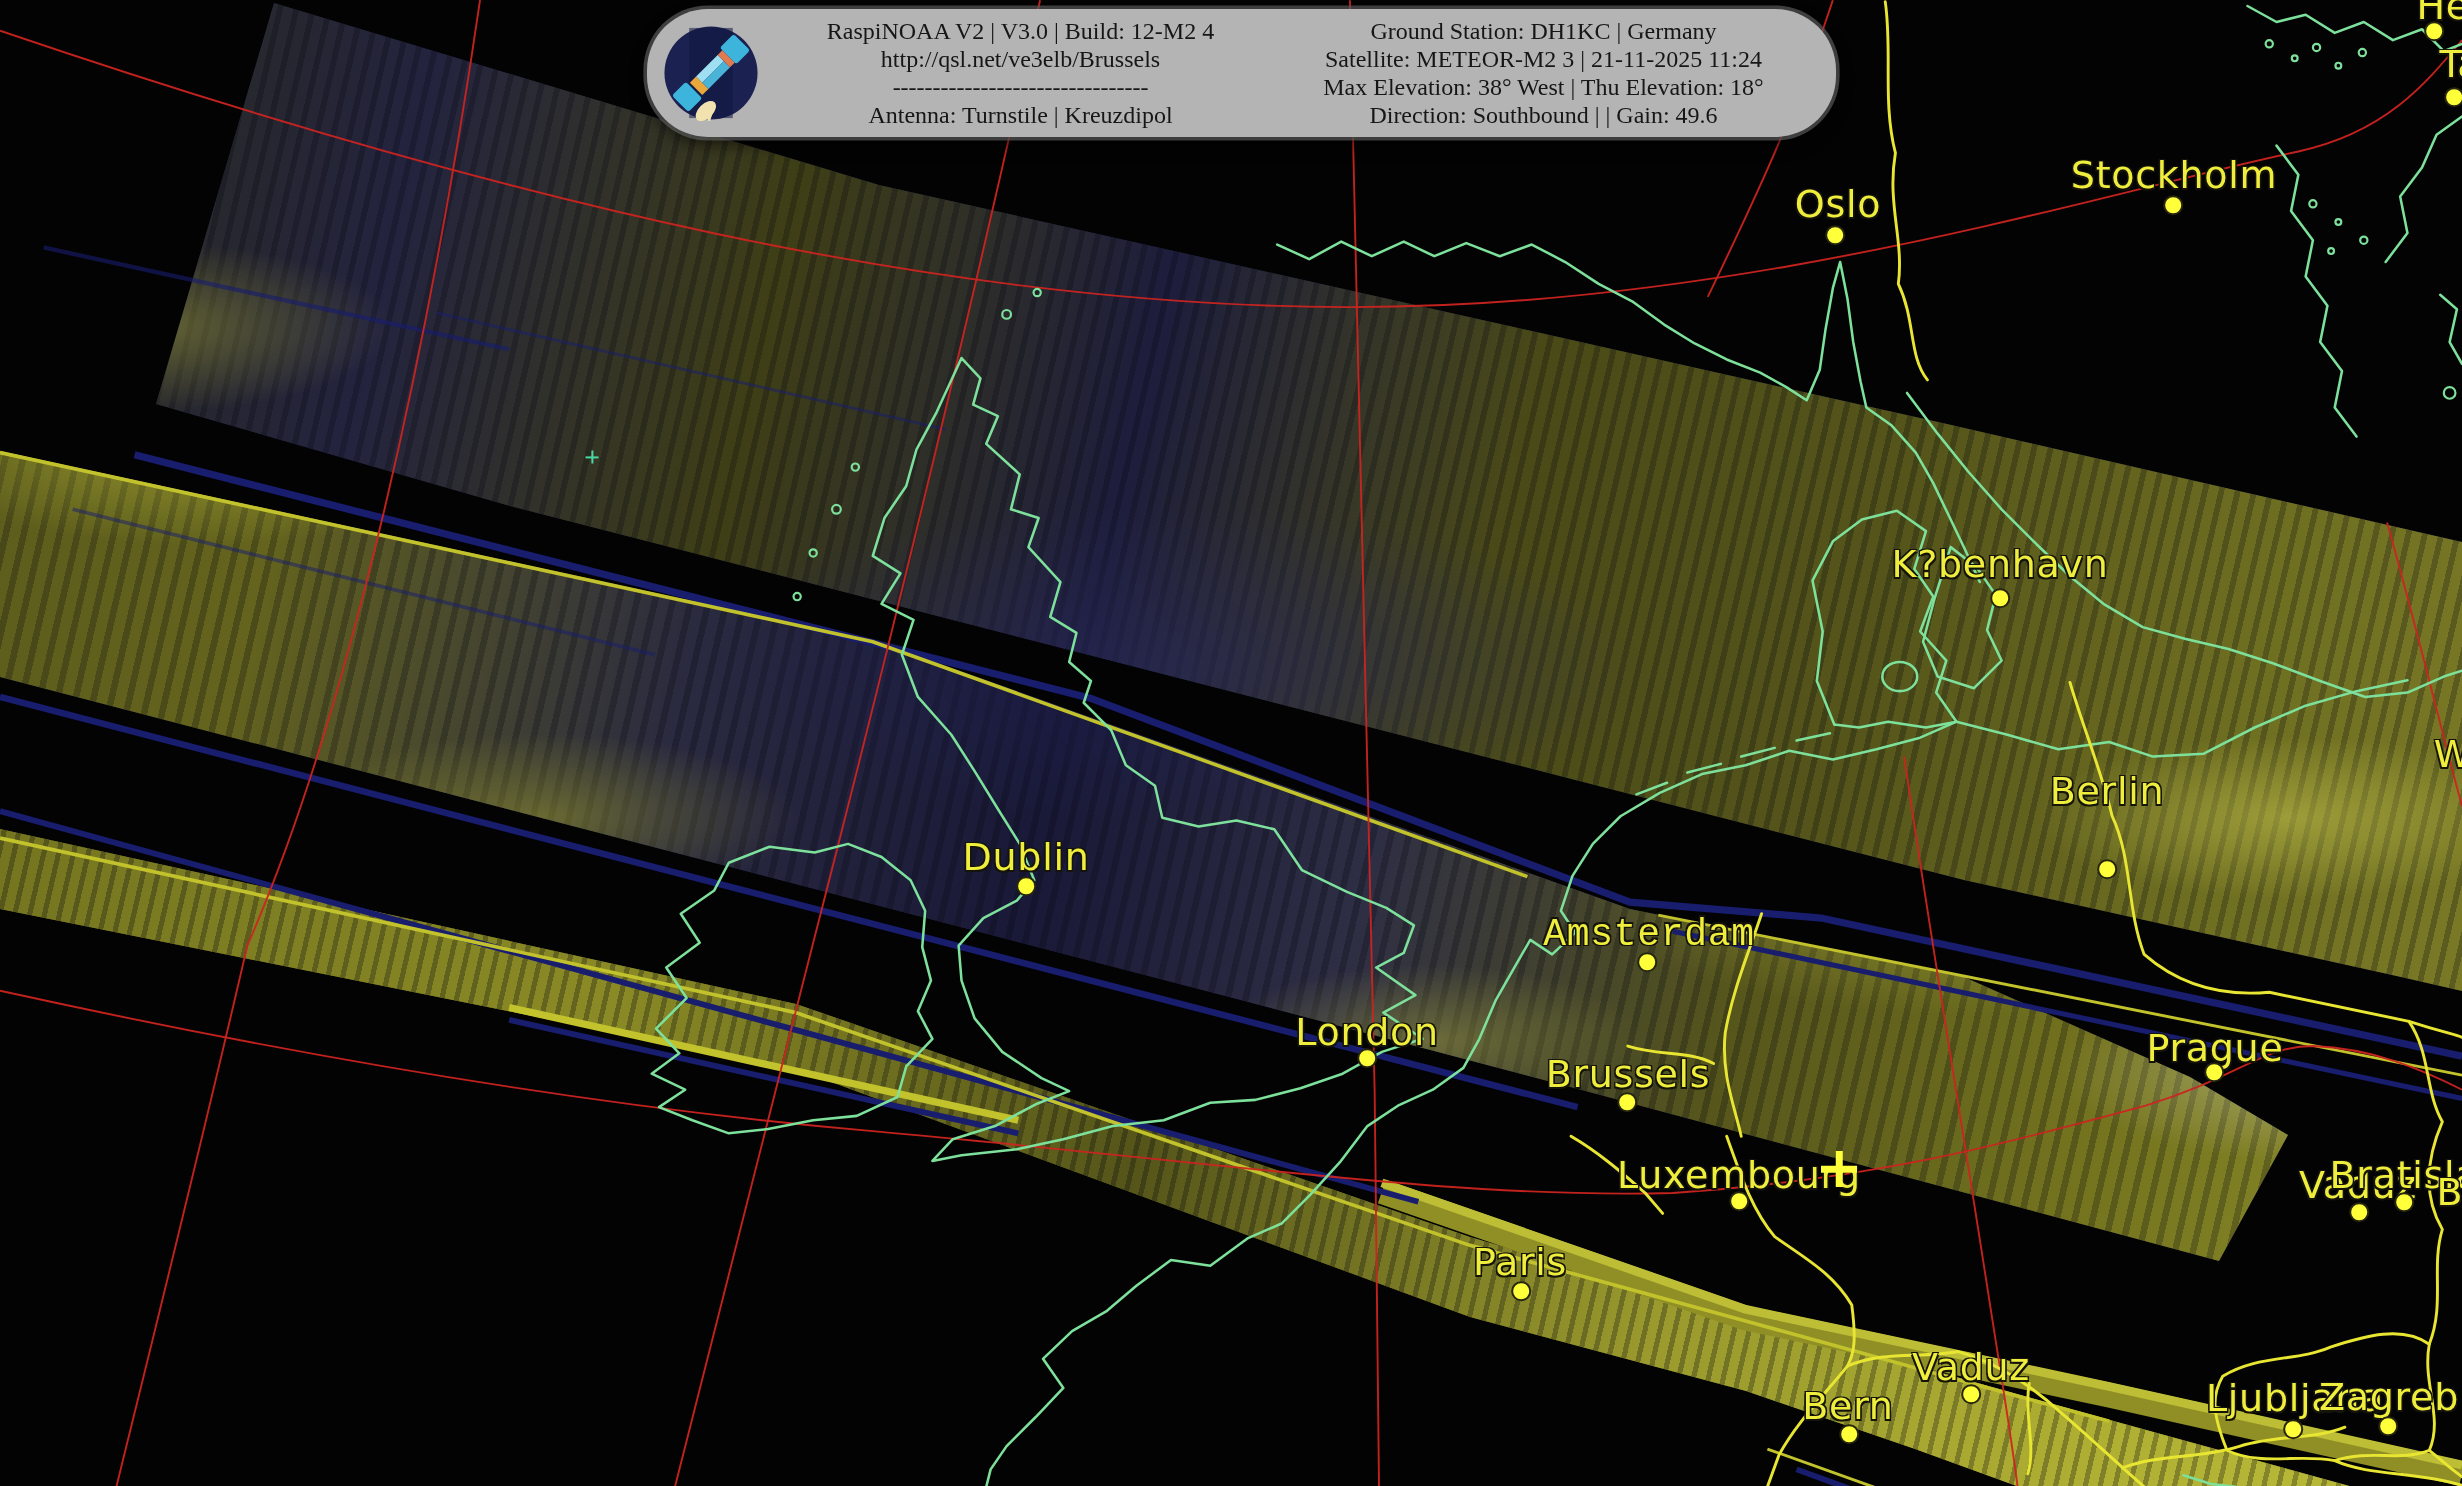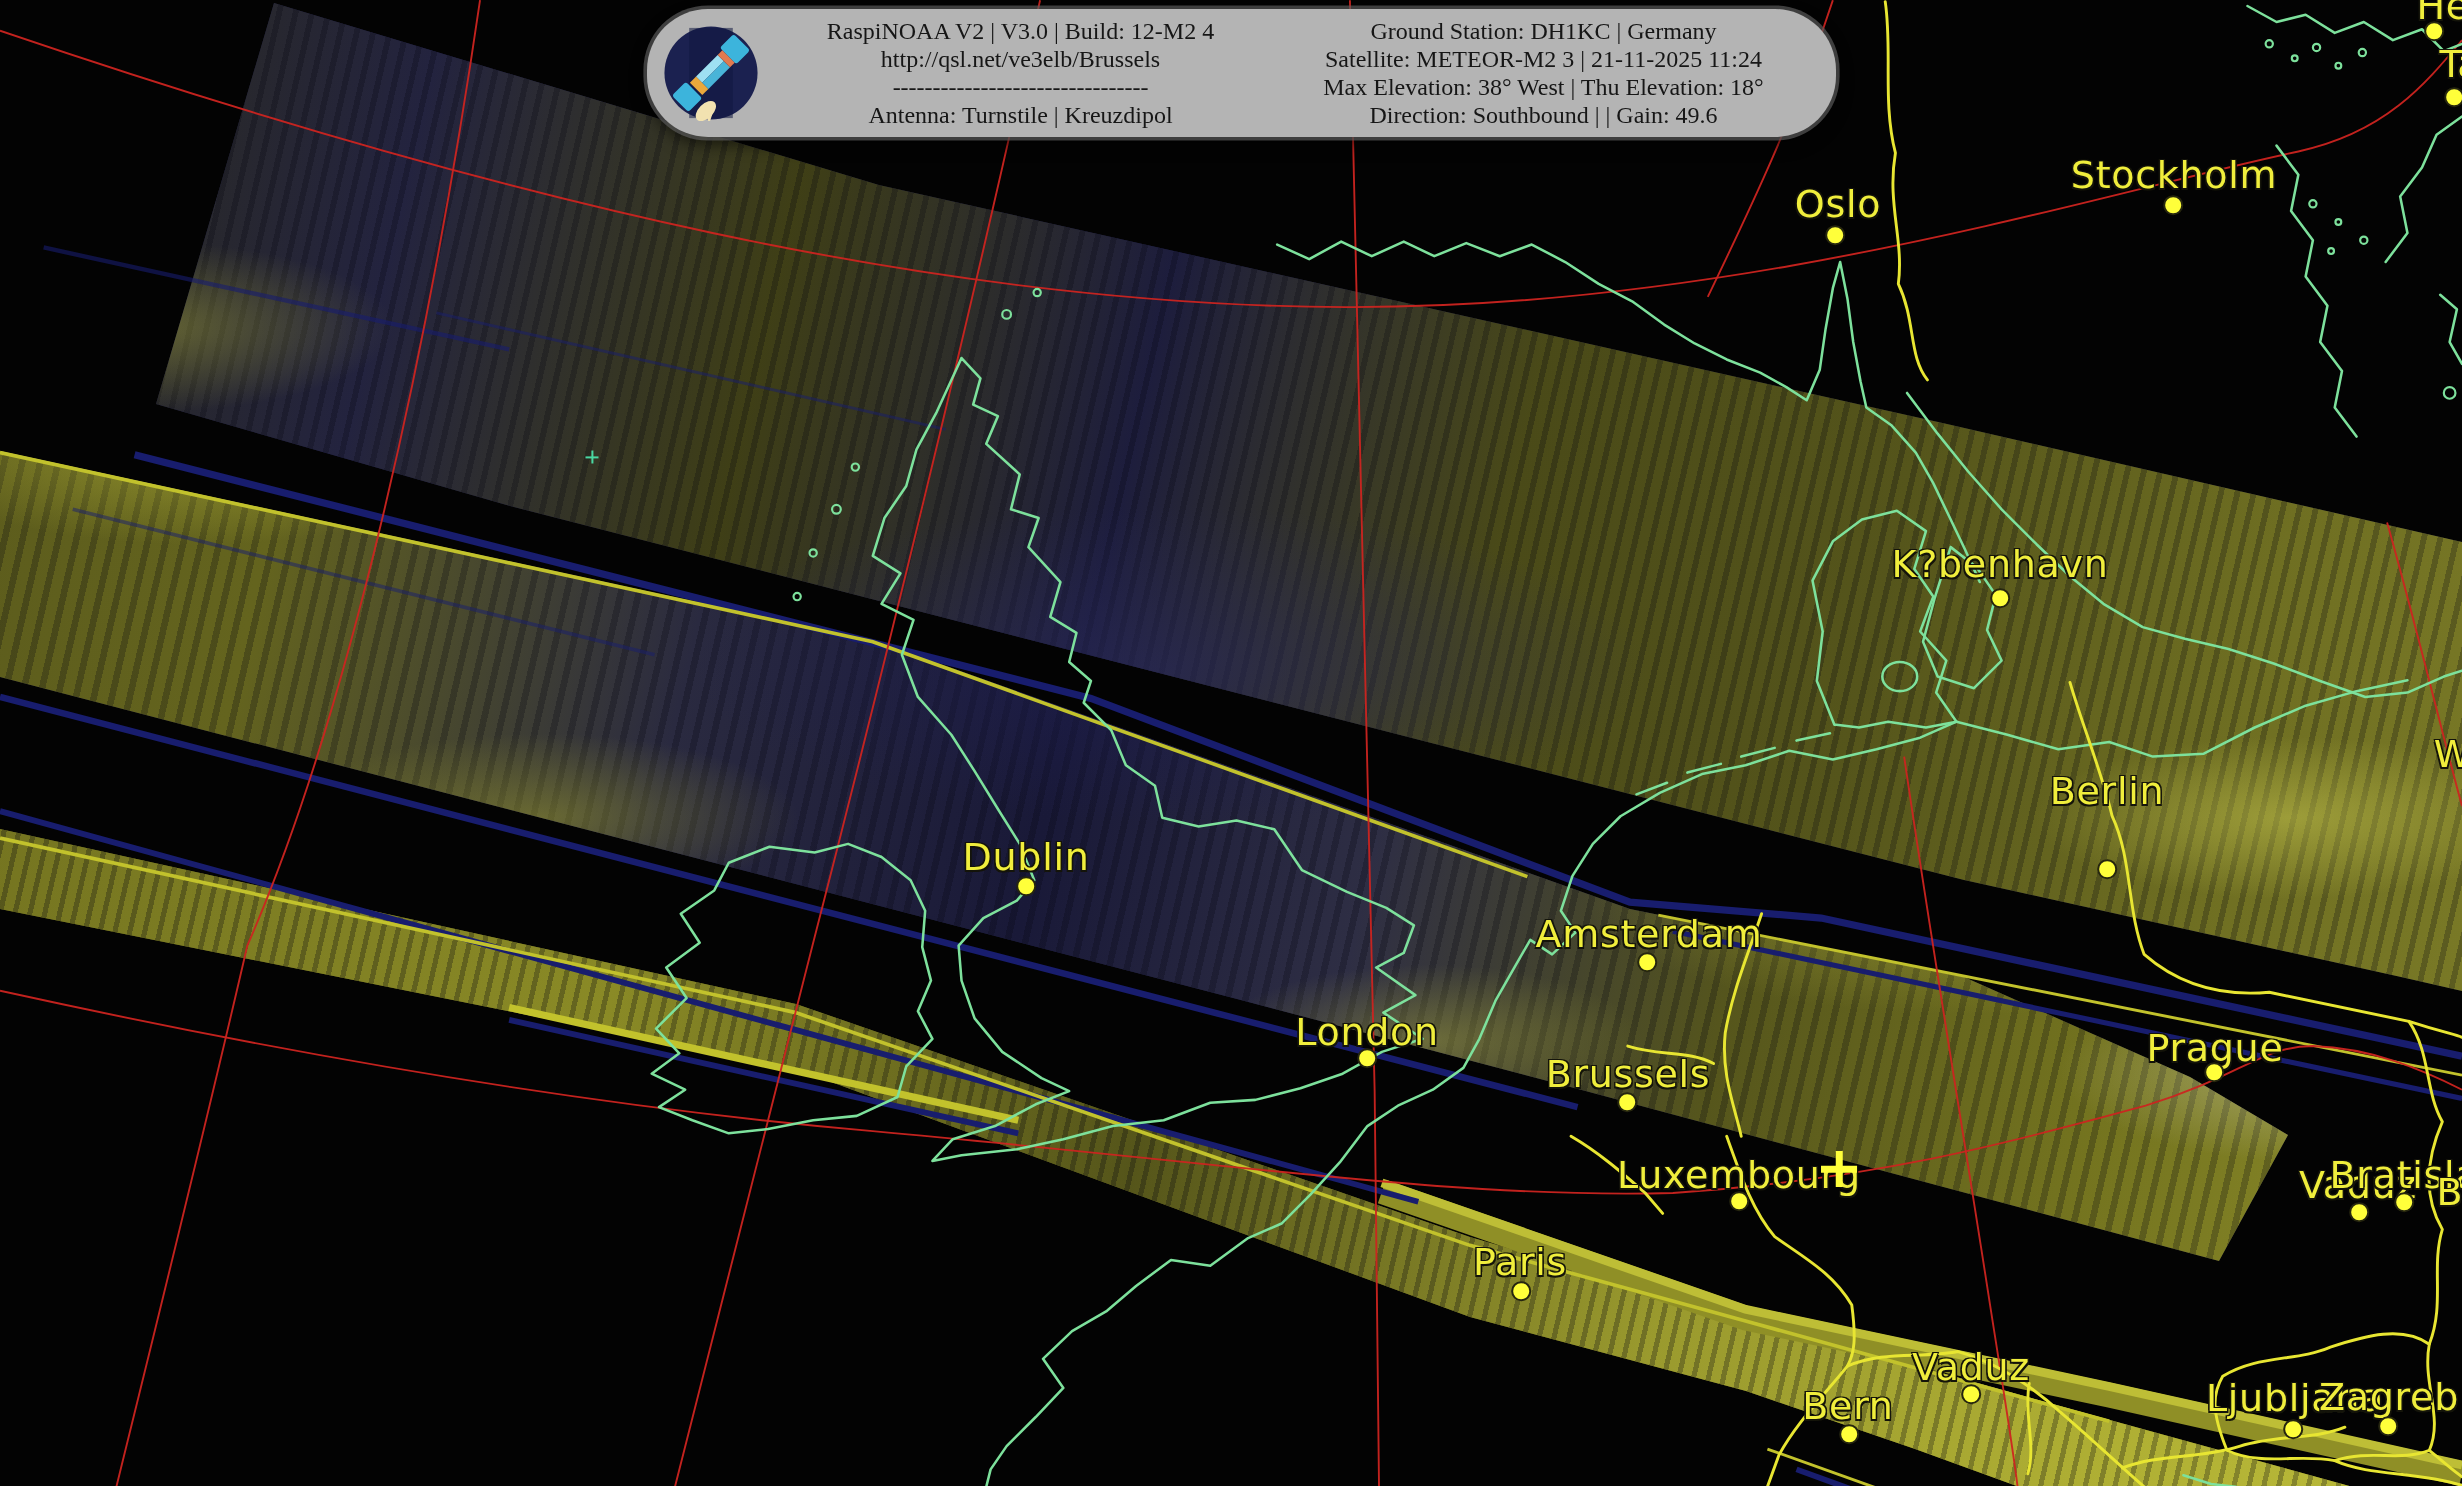--- a/index.html
+++ b/index.html
@@ -177,21 +177,21 @@
       <span class="city-label" style="left: 2494px; top: 5.8px;">Helsinki</span>
       <div class="city-dot" style="left: 2434px; top: 31px;"></div>
       <span class="city-label" style="left: 2502px; top: 64px;">Tallinn</span>
       <div class="city-dot" style="left: 2454px; top: 97px;"></div>
       <span class="city-label" style="left: 2000px; top: 564px;">K?benhavn</span>
       <div class="city-dot" style="left: 2000px; top: 598px;"></div>
       <span class="city-label" style="left: 2107px; top: 791px;">Berlin</span>
       <div class="city-dot" style="left: 2107px; top: 869px;"></div>
       <span class="city-label" style="left: 1026px; top: 857px;">Dublin</span>
       <div class="city-dot" style="left: 1026px; top: 886px;"></div>
-      <span class="city-label" style="left: 1649px; top: 934px;">Amsterdam</span>
+      <span class="city-label" style="left: 1649px; top: 934px; font-family: Liberation Mono, monospace;">Amsterdam</span>
       <div class="city-dot" style="left: 1647px; top: 962px;"></div>
       <span class="city-label" style="left: 1367px; top: 1032px;">London</span>
       <div class="city-dot" style="left: 1367px; top: 1058px;"></div>
       <span class="city-label" style="left: 1628px; top: 1074px;">Brussels</span>
       <div class="city-dot" style="left: 1627px; top: 1102px;"></div>
       <span class="city-label" style="left: 2215px; top: 1048px;">Prague</span>
       <div class="city-dot" style="left: 2214px; top: 1072px;"></div>
       <span class="city-label" style="left: 1739px; top: 1175px;">Luxembourg</span>
       <div class="city-dot" style="left: 1739px; top: 1201px;"></div>
       <span class="city-label" style="left: 1520px; top: 1262px;">Paris</span>

